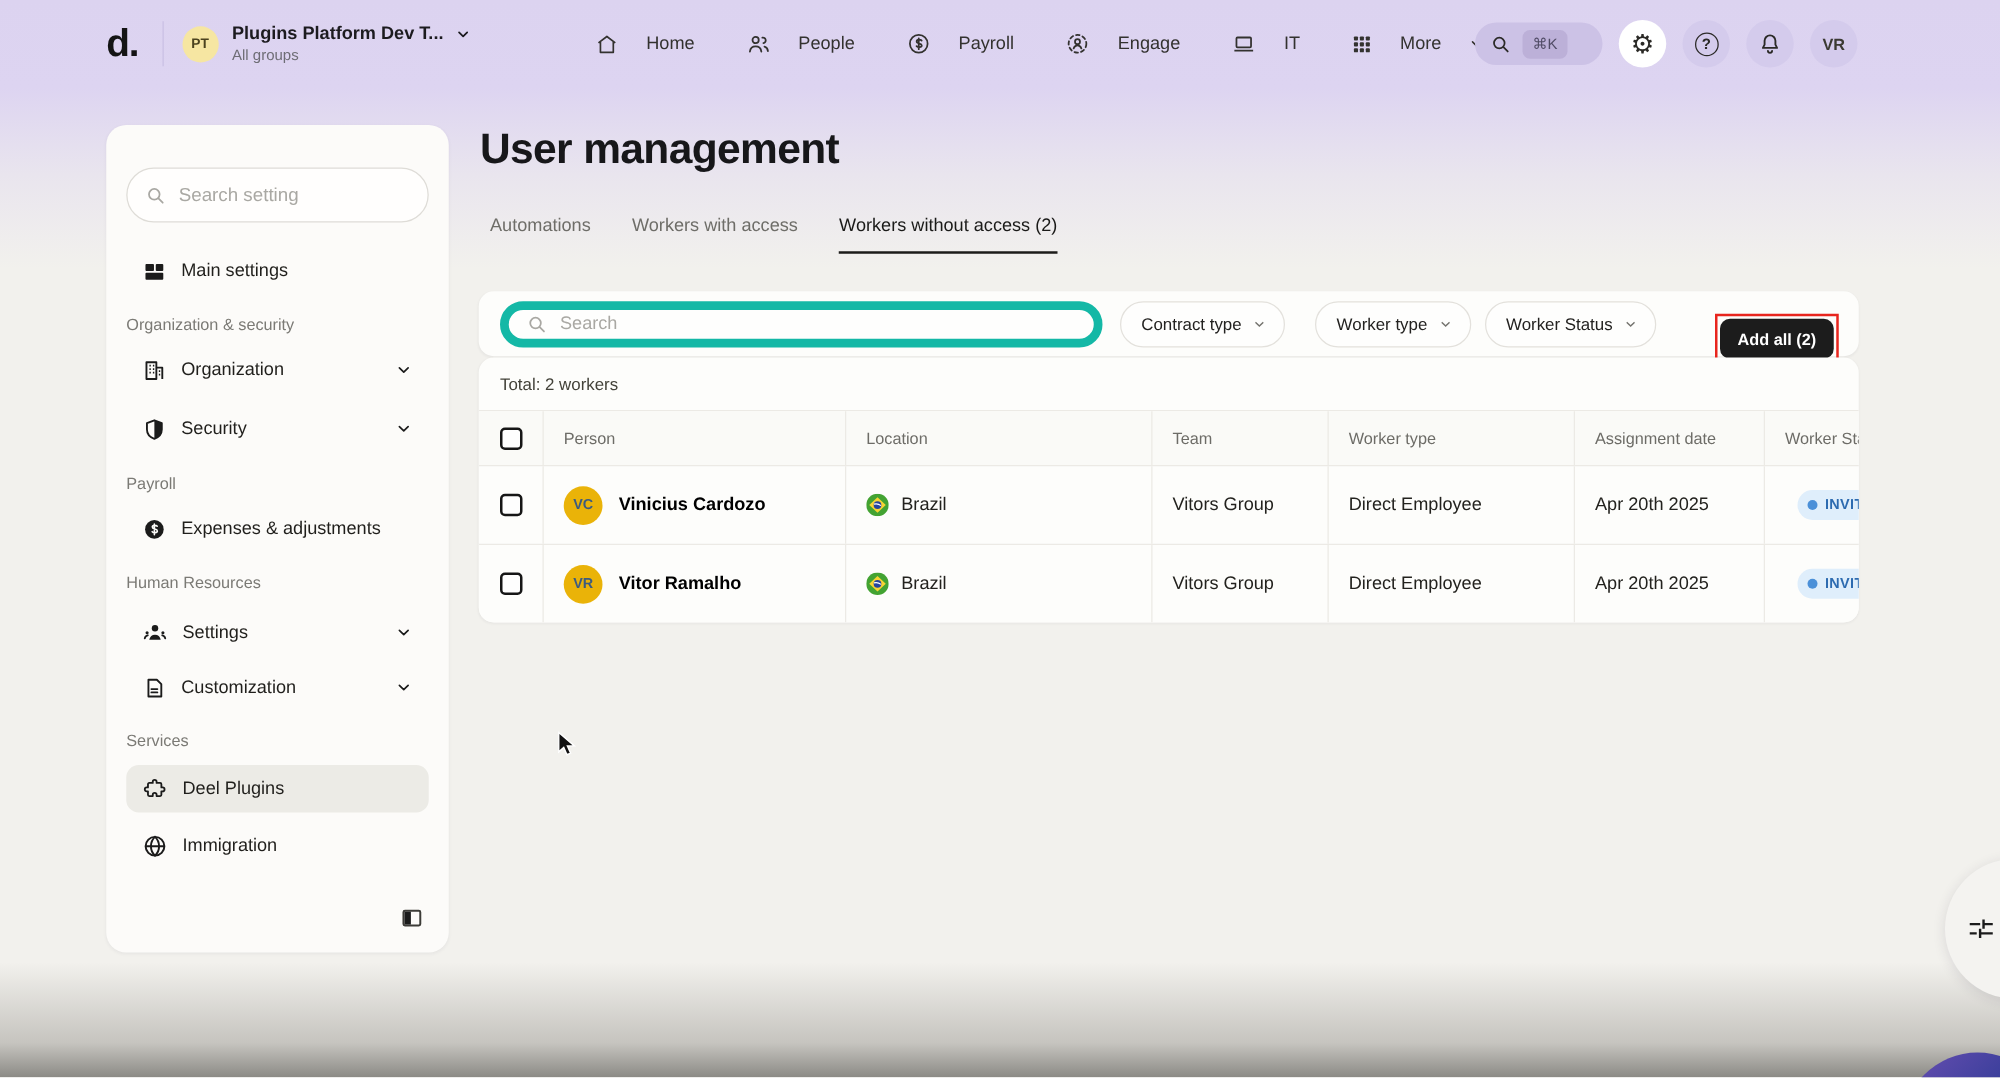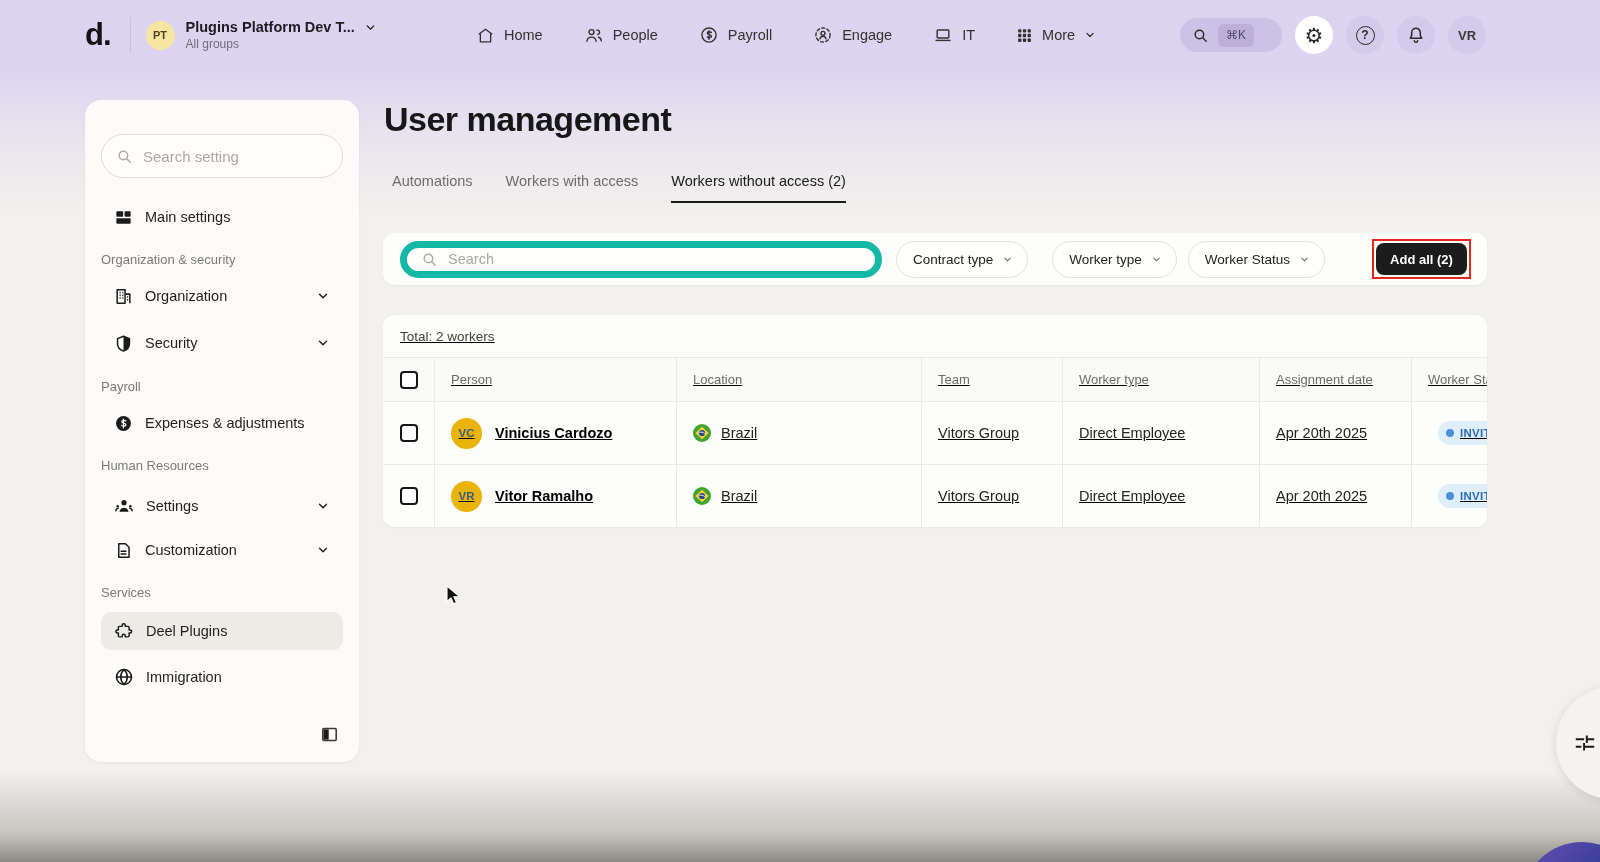--- a/index.html
+++ b/index.html
@@ -16,21 +16,21 @@
   .tb-left { position: absolute; left: 85px; top: 0; height: 70px; display: flex; align-items: center; }
   .logo { font-size: 31px; font-weight: 800; color: #141414; letter-spacing: -1px; }
   .tb-divider { width: 1px; height: 36px; background: #c9c0e3; margin: 0 15px 0 19px; }
   .org-avatar { width: 29px; height: 29px; border-radius: 50%; background: #f6e6a2; color: #4c431f;
     display: flex; align-items: center; justify-content: center; font-size: 11px; font-weight: 700; }
   .org-text { margin-left: 11px; }
   .org-name-row { display: flex; align-items: center; gap: 9px; }
   .org-name { font-size: 14.5px; font-weight: 700; color: #1c1b1f; }
   .org-sub { font-size: 12px; color: #6e6d75; margin-top: 2px; }
   .tb-nav { position: absolute; left: 476px; top: 0; height: 70px; display: flex; align-items: center; gap: 41px; }
-  .nav-item { display: flex; align-items: center; gap: 9px; font-size: 14.5px; color: #33322f; cursor: default; }
+  .nav-item { display: flex; align-items: center; gap: 22px; font-size: 14.5px; color: #33322f; cursor: default; }
   .tb-right { position: absolute; left: 1180px; top: 0; height: 70px; display: flex; align-items: center; gap: 13px; }
   .tb-search { width: 102px; height: 34px; border-radius: 17px; background: #ccc2e6;
     display: flex; align-items: center; padding: 0 7px 0 12px; gap: 9px; }
   .kbd-badge { background: #bcb0d8; border-radius: 6px; height: 23px; min-width: 36px; padding: 0 6px;
     display: flex; align-items: center; justify-content: center; font-size: 12px; color: #514c66; }
   .tb-circle { width: 38px; height: 38px; border-radius: 50%; background: #d4cbec;
     display: flex; align-items: center; justify-content: center; color: #2b2a27; }
   .tb-circle.white { background: #ffffff; }
   .tb-avatar { font-size: 13px; font-weight: 700; color: #3b3a33; }
   .gear-glyph { font-size: 21px; line-height: 1; }
@@ -64,26 +64,26 @@
     border-radius: 12px; box-shadow: 0 1px 2px rgba(40,35,60,.05); }
   .filter-card { top: 233px; height: 52px; display: flex; align-items: center; padding: 0 17px; }
   .f-search { width: 482px; height: 37px; border: 7px solid #14b8a6; border-radius: 19px; background: #fefefd;
     display: flex; align-items: center; padding: 0 14px; gap: 10px; }
   .f-search input { border: 0; outline: 0; background: transparent; font-size: 14.5px; color: #3a3935; width: 400px;
     font-family: "Liberation Sans", sans-serif; }
   .f-search input::placeholder { color: #a9a8a3; }
   .f-pill { height: 37px; border: 1px solid #e3e1dc; border-radius: 19px; background: #fefefd;
     display: flex; align-items: center; gap: 9px; padding: 0 14px 0 16px; font-size: 13.5px; color: #232220; }
   .f-pill.p1 { margin-left: 14px; } .f-pill.p2 { margin-left: 24px; } .f-pill.p3 { margin-left: 11px; }
-  .addall-wrap { position: absolute; left: 989px; top: 6px; width: 99px; height: 40px;
+  .addall-wrap { position: absolute; left: 989px; top: 18px; width: 99px; height: 40px;
     border: 2px solid #e8251d; display: flex; align-items: center; justify-content: center; }
   .addall-btn { width: 91px; height: 32px; background: #1c1c1c; color: #ffffff; border: 0; border-radius: 8px;
     font-size: 13px; font-weight: 700; font-family: "Liberation Sans", sans-serif; }
 
-  .table-card { top: 315px; height: 212px; overflow: hidden; text-decoration: underline; }
+  .table-card { top: 286px; height: 212px; overflow: hidden; }
   .t-total { height: 43px; display: flex; align-items: center; padding-left: 17px;
     font-size: 13.5px; color: #434239; border-bottom: 1px solid #eceae5; }
   .t-inner { width: 1229px; }
   .t-row { display: flex; }
   .t-head { height: 43px; background: #fafaf7; }
   .t-body { height: 63px; border-top: 1px solid #eceae5; background: #fdfdfb; }
   .t-cell { display: flex; align-items: center; border-right: 1px solid #eceae5; padding-left: 16px;
     font-size: 14.5px; color: #23221e; }
   .t-cell:last-child { border-right: 0; }
   .t-head .t-cell { font-size: 13px; color: #6d6c67; font-weight: 400; }

